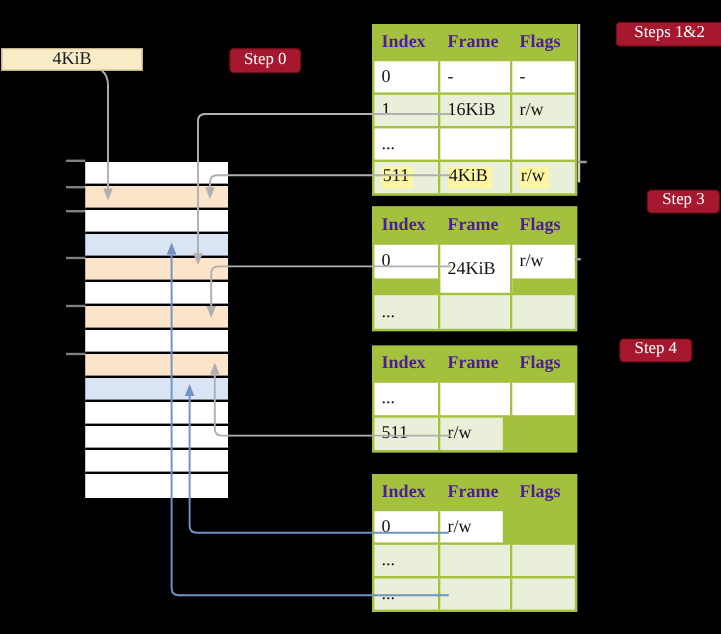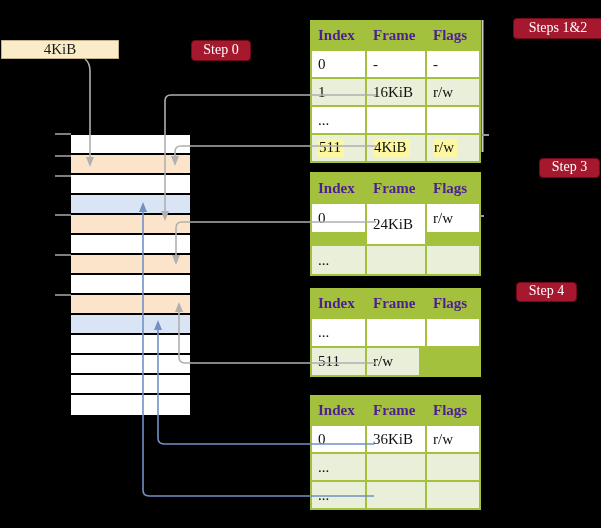--- a/index.html
+++ b/index.html
@@ -152,21 +152,20 @@
       </div>
     </div>
   <div class="ptable" style="top:395px">
       <div class="trow thead">
         <div class="tcell c0" style="height: 27px;">Index</div>
         <div class="tcell c1" style="height: 27px;">Frame</div>
         <div class="tcell c2" style="height: 27px;">Flags</div>
       </div>
       <div class="trow">
         <div class="tcell c0" style="height: 26px;">0</div>
-        <div class="tcell c1" style="height: 26px;">36KiB</div>
         <div class="tcell c2" style="height: 26px;">r/w</div>
       </div>
       <div class="trow shaded">
         <div class="tcell c0" style="height: 26px;">...</div>
         <div class="tcell c1" style="height: 26px;"></div>
         <div class="tcell c2" style="height: 26px;"></div>
       </div>
       <div class="trow shaded">
         <div class="tcell c0" style="height: 26px;">...</div>
         <div class="tcell c1" style="height: 26px;"></div>

